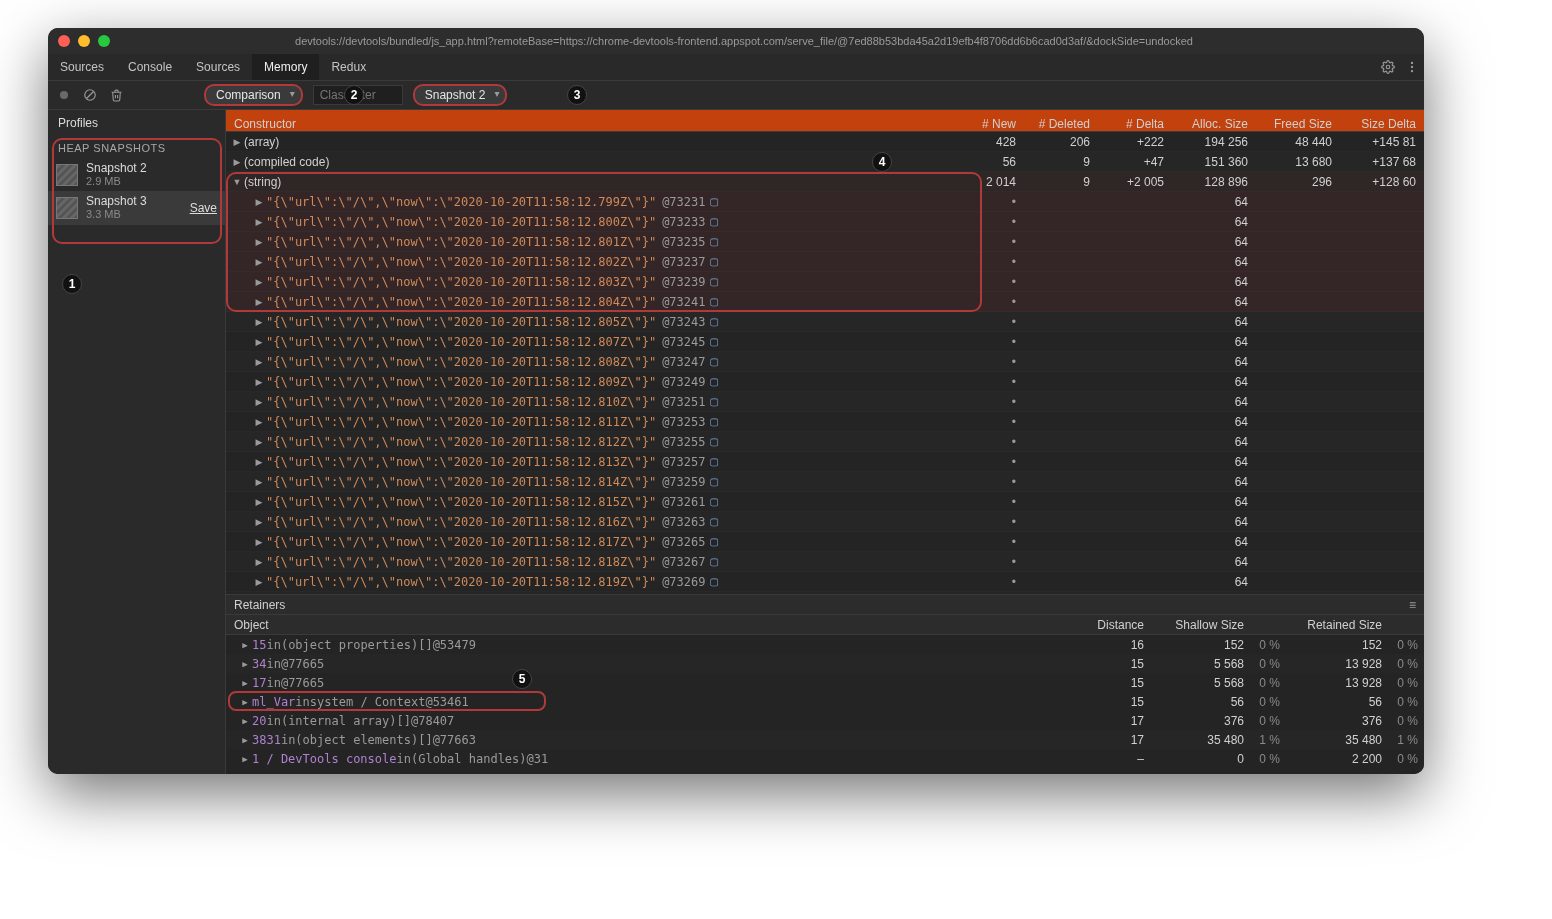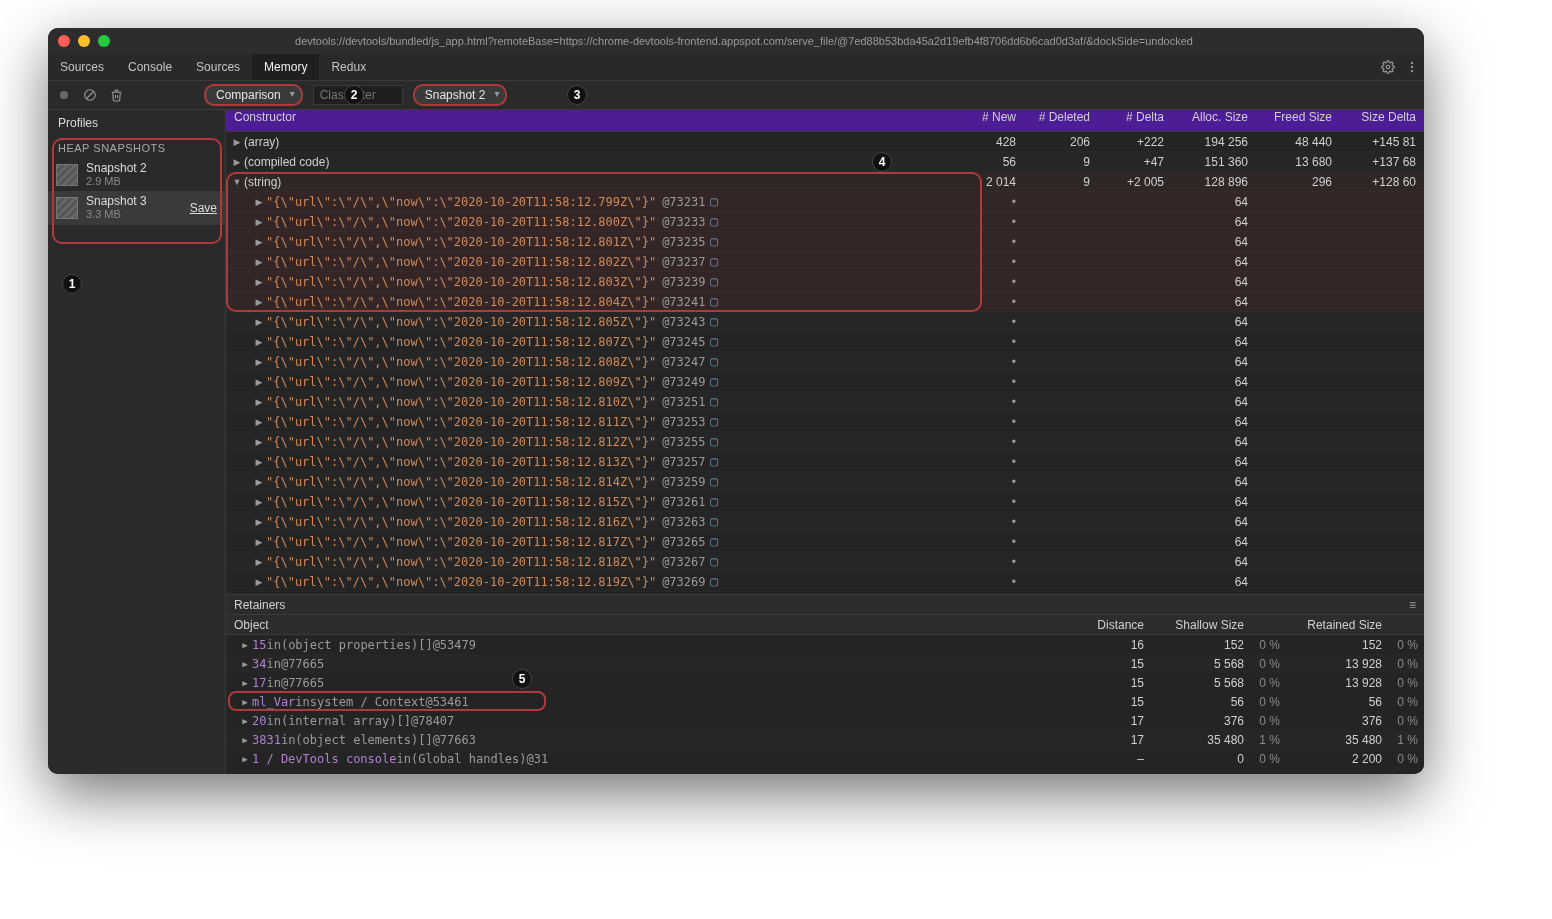--- a/index.html
+++ b/index.html
@@ -168,26 +168,26 @@
   .content {
     flex: 1;
     display: flex;
     flex-direction: column;
     min-width: 0;
     position: relative;
   }
   
   .grid-header {
     display: flex;
-    background: #4c1d95;
+    background: #c2410c;
     border-bottom: 1px solid #3a3a3a;
     color: #d0d0d0;
     font-size: 12px;
     height: 22px;
-    align-items: flex-start;
+    align-items: flex-end;
   }
   .col-constructor { flex: 1; padding-left: 8px; }
   .col-num { width: 74px; text-align: right; padding-right: 8px; }
   .col-num.wide { width: 84px; }
   .grid-body {
     flex: 1;
     overflow: hidden;
     background: #242424;
     color: #d0d0d0;
     font-size: 12px;

